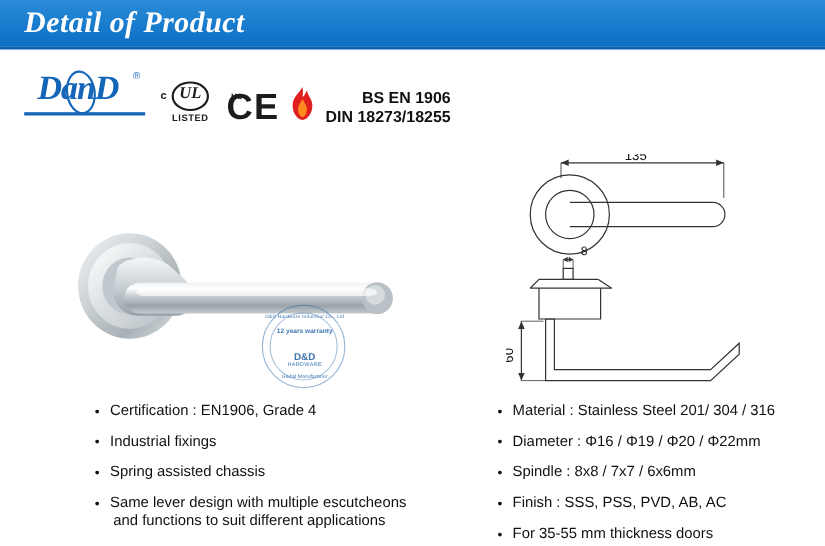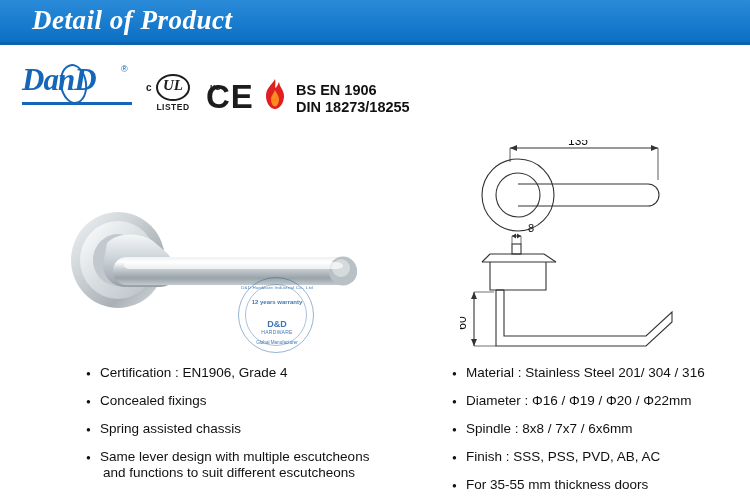--- a/index.html
+++ b/index.html
@@ -23,21 +23,21 @@
   
   .header-band {
     position: absolute;
     left: 0; top: 0;
     width: 750px; height: 42px;
     background: #1a7fd4;
     background: linear-gradient(to bottom, #2a8bd8 0%, #0b6fc4 100%);
   }
   .header-title {
     position: absolute;
-    left: 32px; top: 5px;
+    left: 22px; top: 5px;
     font-size: 27px;
     font-weight: bold;
     font-style: italic;
     color: #ffffff;
     letter-spacing: 0.5px;
     font-family: "Liberation Serif", serif;
   }
   .header-rule {
     position: absolute;
     left: 0; top: 42px;
@@ -46,21 +46,21 @@
   }
 
   
   .logo {
     position: absolute;
     left: 22px; top: 62px;
     width: 118px; height: 46px;
   }
   .logo-text {
     position: absolute;
-    left: 0; top: 0;
+    left: 12px; top: 0;
     font-family: "Liberation Serif", serif;
     font-size: 31px;
     font-weight: bold;
     font-style: italic;
     color: #1565b8;
     letter-spacing: -1px;
     text-align: right;
   }
   .logo-ring {
     position: absolute;
@@ -151,20 +151,21 @@
     width: 26px; height: 32px;
   }
 
   .cert-bs {
     position: absolute;
     left: 296px; top: 82px;
     font-size: 14.5px;
     font-weight: bold;
     color: #111;
     line-height: 17px;
+    text-align: right;
   }
 
   
   .photo-left {
     position: absolute;
     left: 55px; top: 185px;
     width: 320px; height: 165px;
   }
 
   
@@ -394,25 +395,25 @@
         <line x1="14" y1="206" x2="36" y2="206" stroke-width="0.7"></line>
       </g>
       <text x="118" y="5" font-family="Liberation Sans, sans-serif" font-size="12" fill="#111" text-anchor="middle">135</text>
       <text x="68" y="92" font-family="Liberation Sans, sans-serif" font-size="11" fill="#111">8</text>
       <text x="6" y="183" font-family="Liberation Sans, sans-serif" font-size="12" fill="#111" transform="rotate(-90 6 183)" text-anchor="middle">60</text>
     </svg>
   </div>
 
   <div class="specs-left">
     <div class="spec-item">Certification : EN1906, Grade 4</div>
-    <div class="spec-item">Concealed fixings</div>
+    <div class="spec-item">Industrial fixings</div>
     <div class="spec-item">Spring assisted chassis</div>
     <div class="spec-item">
       <span>Same lever design with multiple escutcheons</span>
-      <span class="cont">and functions to suit different escutcheons</span>
+      <span class="cont">and functions to suit different applications</span>
     </div>
   </div>
 
   <div class="specs-right">
     <div class="spec-item">Material : Stainless Steel 201/ 304 / 316</div>
     <div class="spec-item">Diameter : Φ16 / Φ19 / Φ20 / Φ22mm</div>
     <div class="spec-item">Spindle : 8x8 / 7x7 / 6x6mm</div>
     <div class="spec-item">Finish : SSS, PSS, PVD, AB, AC</div>
     <div class="spec-item">For 35-55 mm thickness doors</div>
   </div>

